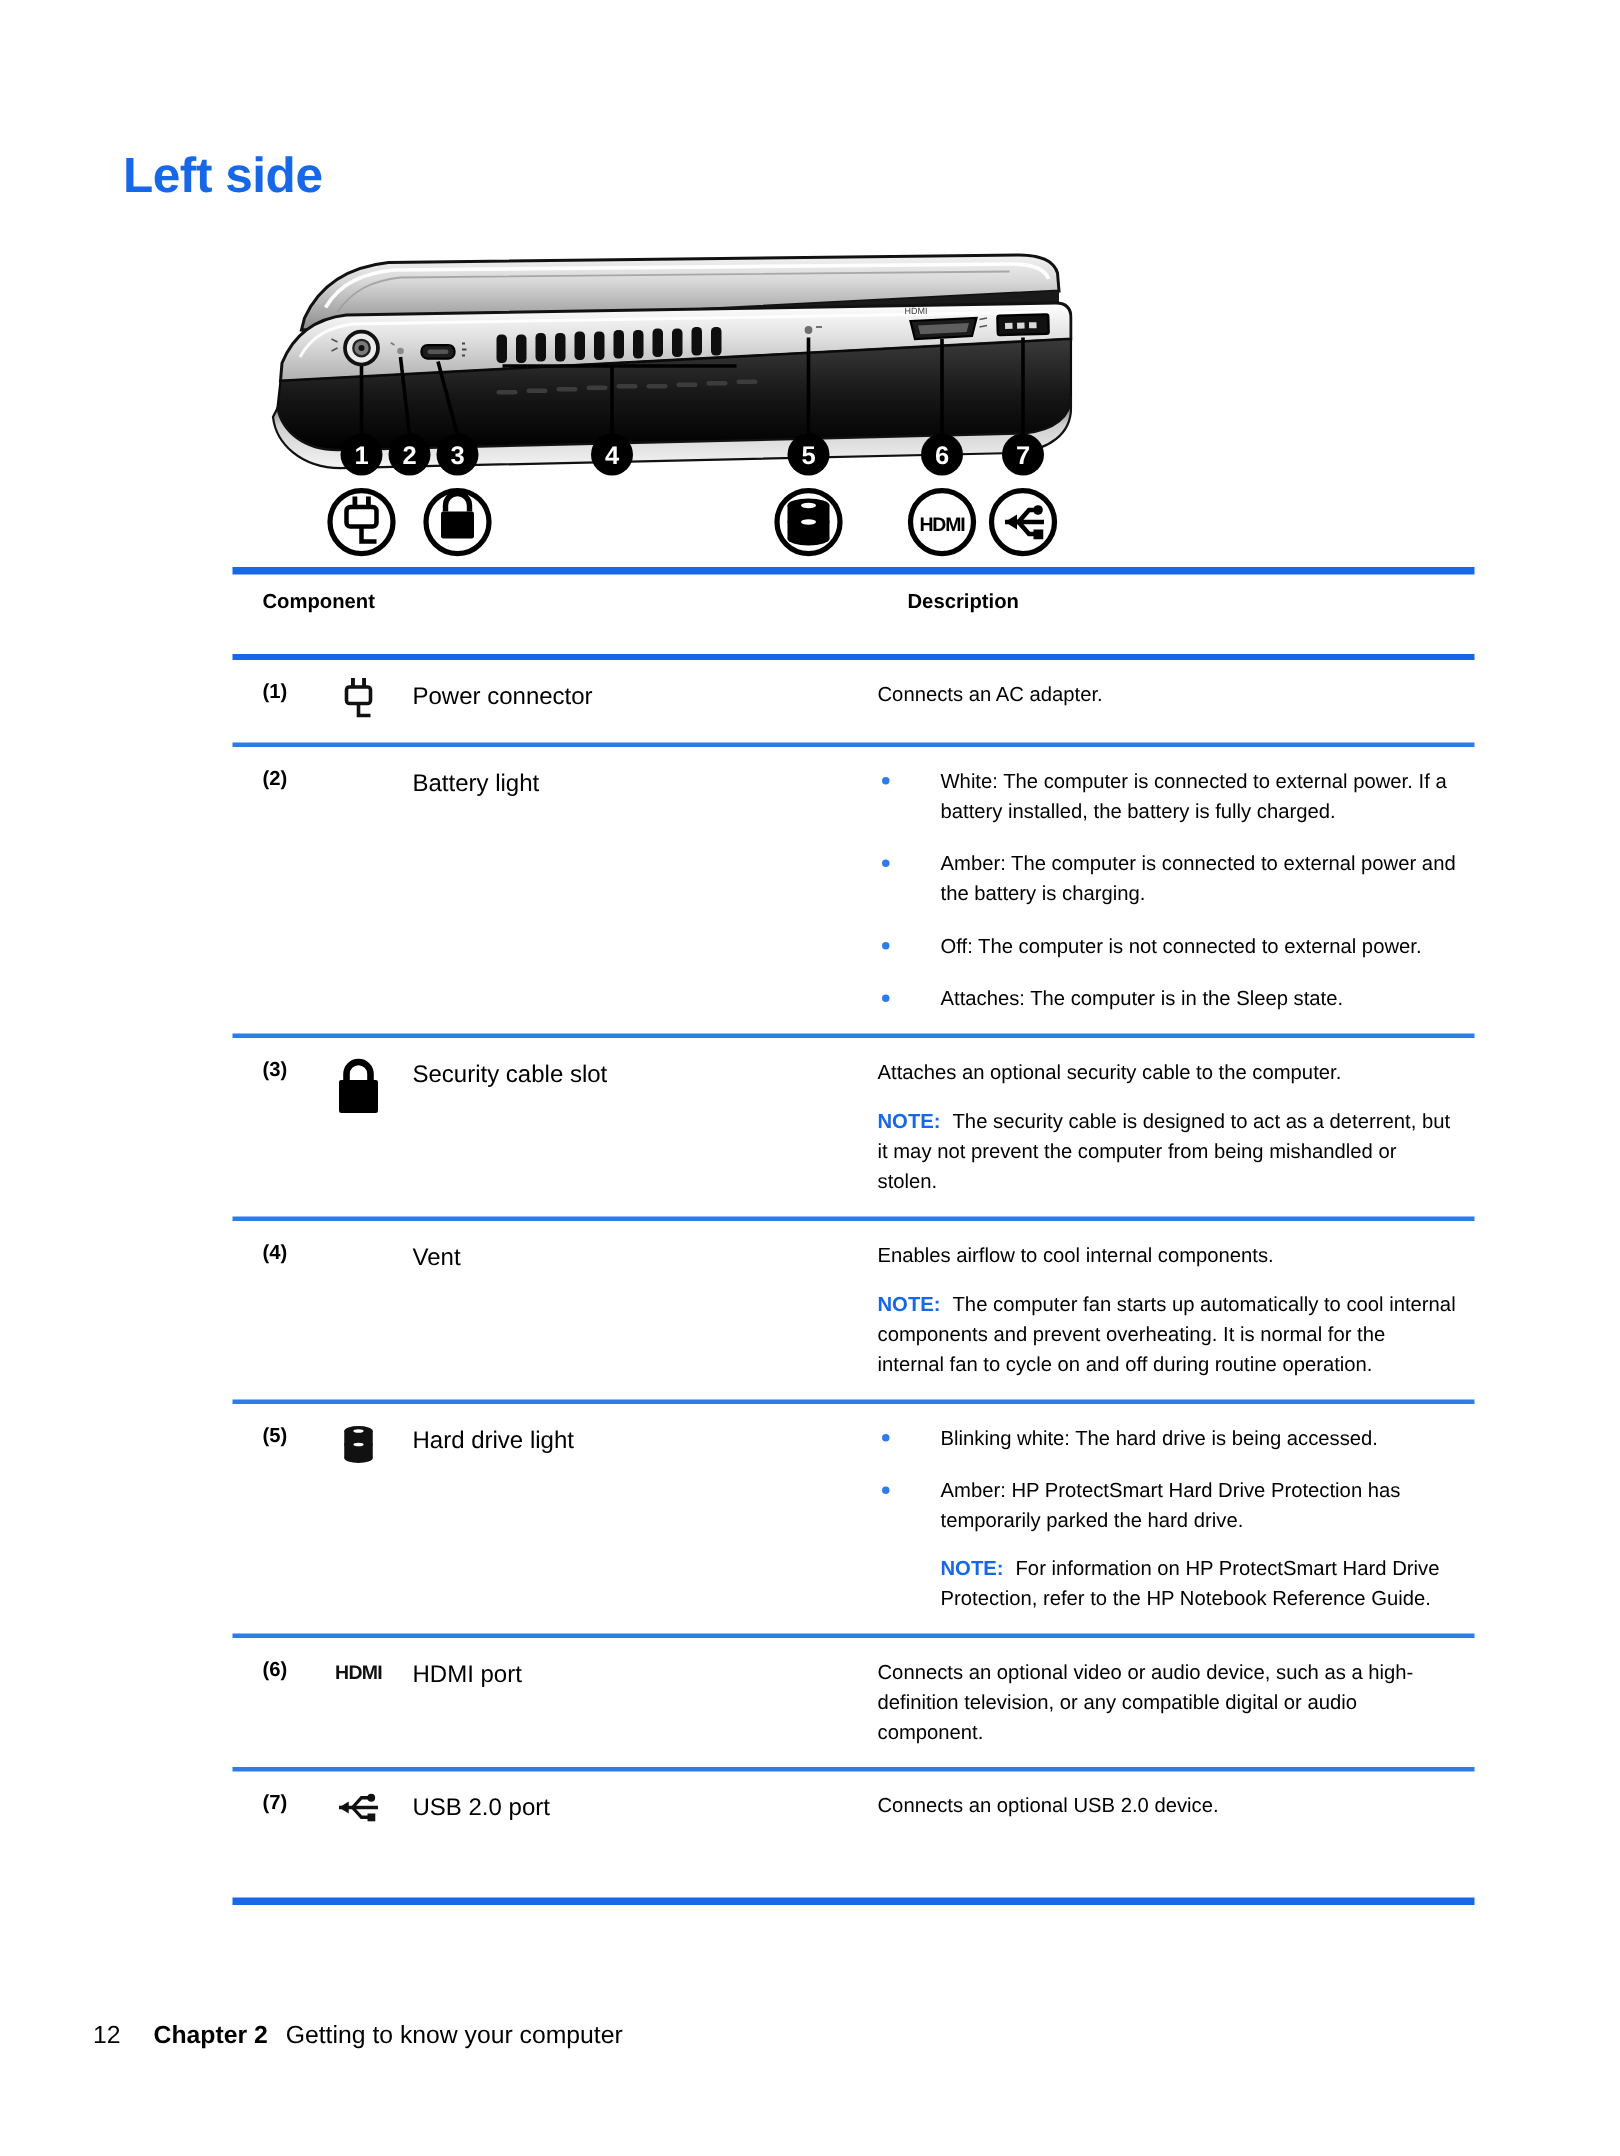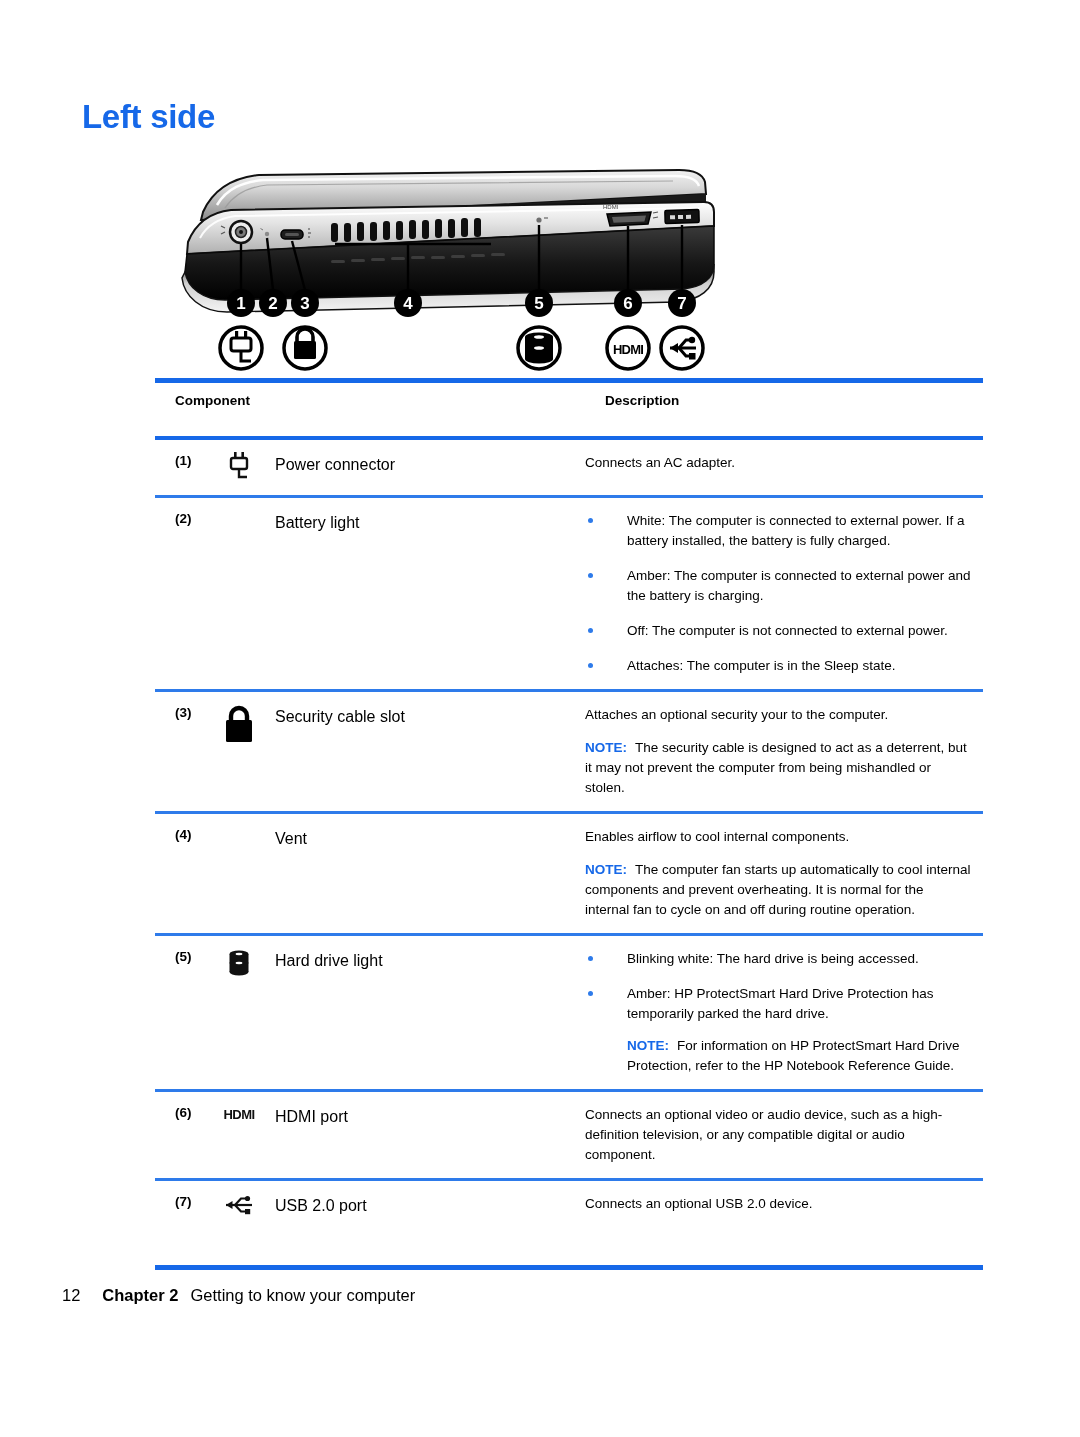--- a/index.html
+++ b/index.html
@@ -134,21 +134,21 @@
   .note-label {
     color: #1668E8;
     font-weight: bold;
     margin-right: 8px;
   }
 
   
   .footer {
     position: absolute;
     left: 62px;
-    top: 1286px;
+    top: 1348px;
     font-size: 16.5px;
     color: #000;
     white-space: nowrap;
     text-align: right;
   }
   .footer .fnum { margin-right: 22px; }
   .footer .fchap { font-weight: bold; margin-right: 12px; }
 </style>
 </head>
 <body>
@@ -404,21 +404,21 @@
         <div class="trow">
           <div class="cell-num">(3)</div>
           <div class="cell-icon">
             <svg width="34" height="42" viewBox="0 0 34 42">
               <path d="M9 17 v-5 a8 8 0 0 1 16 0 v5" fill="none" stroke="#000" stroke-width="4.4"></path>
               <rect x="4" y="16" width="26" height="22" rx="1.5" fill="#000"></rect>
             </svg>
           </div>
           <div class="cell-name">Security cable slot</div>
           <div class="cell-desc">
-            <p>Attaches an optional security your to the computer.</p>
+            <p>Attaches an optional security cable to the computer.</p>
             <div class="note"><span class="note-label">NOTE:</span><span>The security cable is designed to act as a deterrent, but it may not prevent the computer from being mishandled or stolen.</span></div>
           </div>
         </div>
         <div class="rule-thin"></div>
         <div class="trow">
           <div class="cell-num">(4)</div>
           <div class="cell-icon"></div>
           <div class="cell-name">Vent</div>
           <div class="cell-desc">
             <p>Enables airflow to cool internal components.</p>

